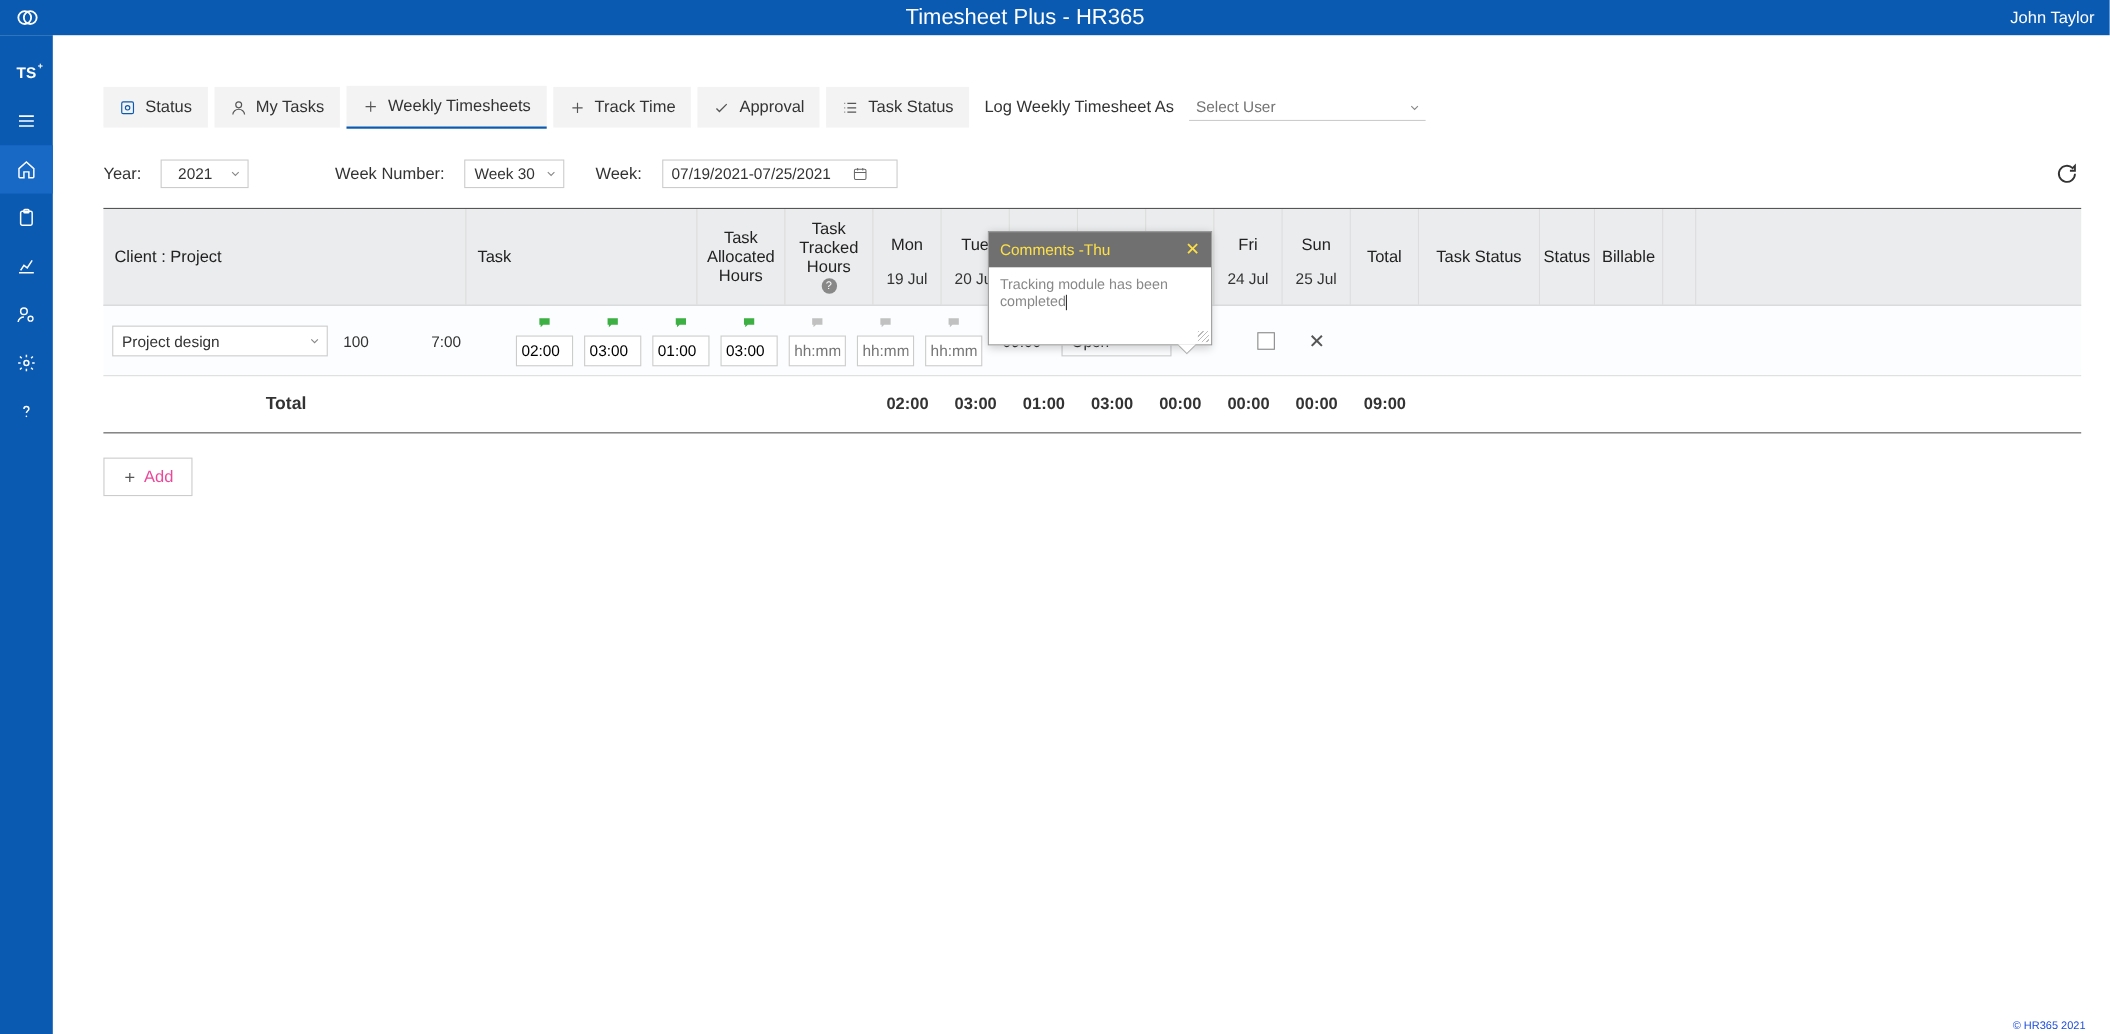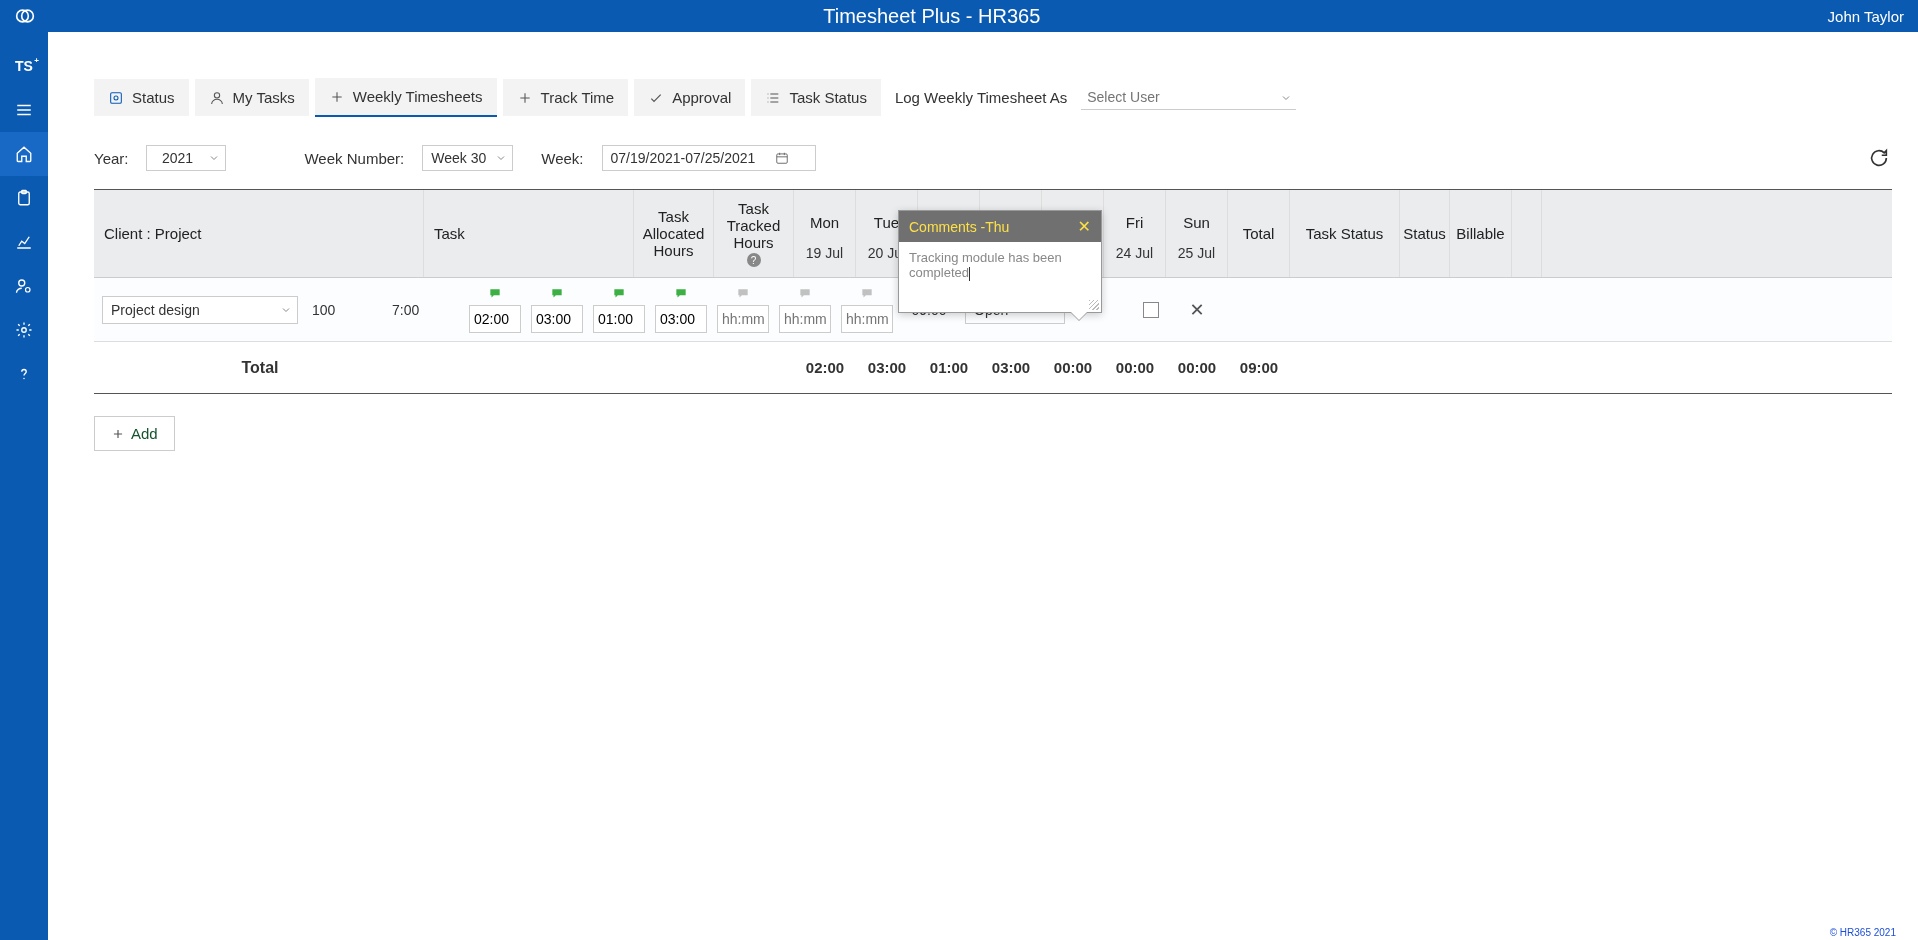--- a/index.html
+++ b/index.html
@@ -68,21 +68,21 @@
 .chat-green svg path { fill:#3cb043; }
 .chat-grey svg path { fill:#c1c1c1; }
 .status-sel { border:1px solid #ccc; padding:5px 22px 5px 8px; width:100px; font-size:14px; }
 .check { width:16px; height:16px; border:1px solid #888; background:#fff; }
 .del-x { color:#555; font-size:18px; cursor:pointer; }
 
 .total-row { display:flex; align-items:center; height:52px; border-bottom:1px solid #555; }
 .total-row .data-cell { font-size:15px; font-weight:600; justify-content:center; }
 .total-row .label { font-weight:600; font-size:16px; }
 
-.add-btn { margin-top:22px; border:1px solid #ccc; background:#fff; padding:8px 16px; font-size:15px; display:inline-flex; align-items:center; gap:6px; cursor:pointer; color:#14532d; }
+.add-btn { margin-top:22px; border:1px solid #ccc; background:#fff; padding:8px 16px; font-size:15px; display:inline-flex; align-items:center; gap:6px; cursor:pointer; color:#ec4899; }
 
 .actions { margin-top:38px; display:flex; gap:14px; }
 .btn-save { background:#0b5ab2; color:#fff; border:none; border-radius:18px; padding:8px 30px; font-size:15px; cursor:pointer; }
 .btn-submit { background:#fff; color:#0b5ab2; border:1px solid #0b5ab2; border-radius:18px; padding:8px 26px; font-size:15px; cursor:pointer; }
 
 .footer { position:absolute; bottom:2px; right:22px; font-size:10px; color:#1d4ed8; }
 
 .popup { position:absolute; left:830px; top:150px; width:204px; background:#fff; border:1px solid #999; box-shadow:0 2px 8px rgba(0,0,0,0.2); z-index:10; }
 .popup-header { background:#707070; color:#fde047; padding:6px 10px; font-size:14px; display:flex; justify-content:space-between; align-items:center; }
 .popup-body { padding:8px 10px 28px 10px; font-size:13px; color:#888; min-height:70px; position:relative; }

